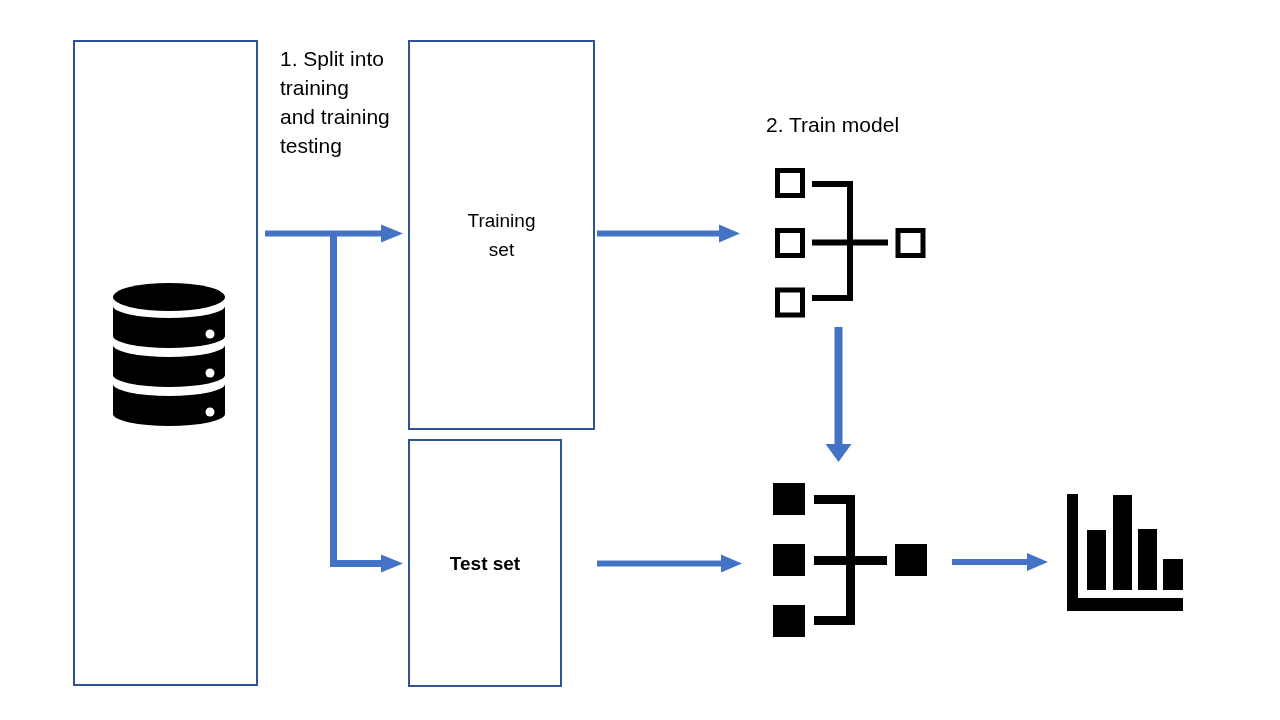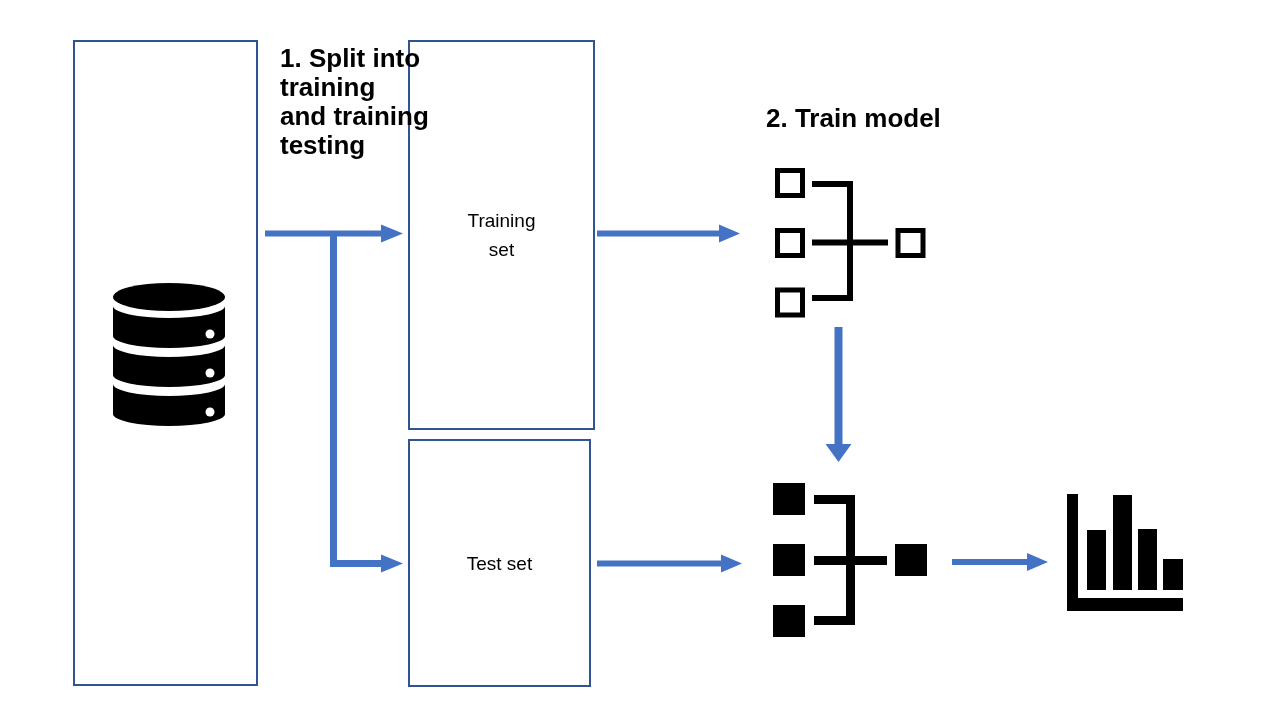--- a/index.html
+++ b/index.html
@@ -18,31 +18,30 @@
     border: 2px solid var(--c-border, #2e5496);
     background: #ffffff;
     display: flex;
     flex-direction: column;
     align-items: center;
     justify-content: center;
     text-align: center;
   }
   .box-dataset  { left: 73px;  top: 40px;  width: 185px; height: 646px; }
   .box-training { left: 408px; top: 40px;  width: 187px; height: 390px; }
-  .box-test     { left: 408px; top: 439px; width: 183px; height: 248px; }
+  .box-test     { left: 408px; top: 439px; width: 154px; height: 248px; font-weight: bold; }
   .box-label-line { font-size: 19px; line-height: 29px; white-space: nowrap; }
   .float-label {
     position: absolute;
-    font-size: 26px;
+    font-size: 21px;
     line-height: 29px;
     white-space: nowrap;
-    font-weight: bold;
   }
   .label-step1 { left: 280px; top: 44px;  }
-  .label-step2 { left: 766px; top: 104px; }
+  .label-step2 { left: 766px; top: 110px; }
   .label-step3 { left: 929px; top: 403px; }
   .overlay {
     position: absolute;
     left: 0; top: 0;
     width: 1280px; height: 720px;
     pointer-events: none;
   }
   .arrow-shaft { stroke: var(--c-arrow, #4472c4); fill: none; }
   .arrow-head  { fill: var(--c-arrow, #4472c4); stroke: none; }
   .ink-fill    { fill: var(--c-icon, #000000); stroke: none; }

